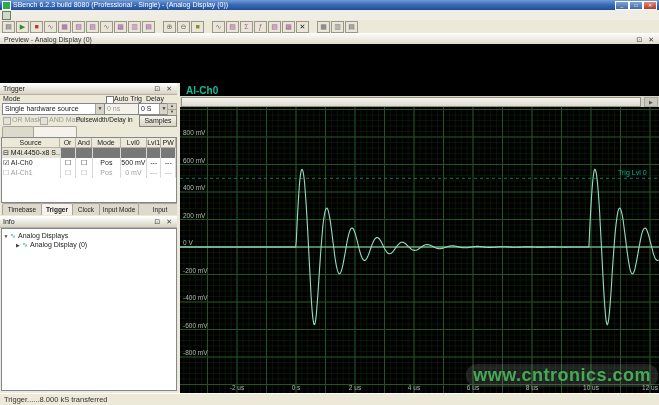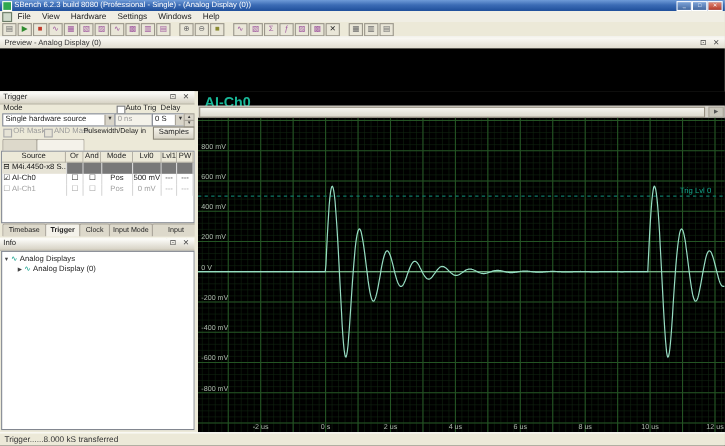--- a/index.html
+++ b/index.html
@@ -84,21 +84,21 @@
   #info-header{top:133px;}
   #info-tree{left:1px;top:145px;width:174px;height:161px;background:#fff;border:1px solid #828790;}
   .tree-row{position:relative;height:9px;line-height:9px;white-space:nowrap;}
   .tree-arrow{display:inline-block;width:8px;text-align:center;font-size:5px;color:#444;}
   .wave-ic{display:inline-block;color:#17a08c;font-size:7px;width:8px;}
   
   #splitter{left:177px;top:83px;width:3px;height:310px;background:#ece9d8;border-right:1px solid #b5b1a4;}
   
   #main-display{left:180px;top:83px;width:479px;height:310px;background:#000;}
   #channel-header{left:0;top:0;width:479px;height:13px;background:#000;border-bottom:1px solid #333;}
-  #channel-tab{left:6px;top:2px;color:#19b898;font-size:13px;font-weight:bold;}
+  #channel-tab{left:6px;top:2px;color:#19b898;font-size:10px;font-weight:bold;}
   #hscroll{left:0;top:13px;width:479px;height:11px;background:#d6d3ca;border-bottom:1px solid #555;}
   #hthumb{left:1px;top:1px;width:458px;height:8px;background:linear-gradient(#f6f5ef,#dcd9cd);
      border:1px solid #999284;}
   #hscroll-right{right:1px;top:1px;width:12px;height:8px;background:#cac7bc;border:1px solid #a9a499;
      font-size:5px;line-height:8px;text-align:center;color:#555;}
   #plot-wrap{left:0;top:24px;width:479px;height:286px;}
   #watermark{right:1px;bottom:6px;font-size:18px;font-weight:bold;letter-spacing:0.5px;
      color:rgba(72,190,92,0.88);background:rgba(190,195,190,0.16);border-radius:11px;padding:1px 7px;}
   
   #statusbar{left:0;top:393px;width:659px;height:12px;background:#ece9d8;border-top:1px solid #fff;
@@ -111,21 +111,20 @@
 <div id="titlebar" class="abs">
   <div id="app-icon" class="abs"></div>
   <div id="title-text" class="abs">SBench 6.2.3 build 8080 (Professional - Single) - (Analog Display (0))</div>
   <div id="btn-min" class="wbtn abs">_</div>
   <div id="btn-max" class="wbtn abs">□</div>
   <div id="btn-close" class="wbtn abs">✕</div>
 </div>
 
 <div id="menubar" class="abs">
   <div id="menu-sys-icon" class="abs"></div>
-  <div id="menu-items"><span class="menu-item">File</span><span class="menu-item">View</span><span class="menu-item">Hardware</span><span class="menu-item">Settings</span><span class="menu-item">Windows</span><span class="menu-item">Help</span></div>
 </div>
 
 <div id="toolbar" class="abs"><span class="tbtn" style="color: rgb(106, 106, 106);">▤</span><span class="tbtn" style="color: rgb(46, 139, 46);">▶</span><span class="tbtn" style="color: rgb(194, 58, 42);">■</span><span class="tbtn" style="color: rgb(160, 90, 160);">∿</span><span class="tbtn" style="color: rgb(160, 90, 160);">▦</span><span class="tbtn" style="color: rgb(160, 90, 160);">▧</span><span class="tbtn" style="color: rgb(160, 90, 160);">▨</span><span class="tbtn" style="color: rgb(160, 90, 160);">∿</span><span class="tbtn" style="color: rgb(160, 90, 160);">▩</span><span class="tbtn" style="color: rgb(160, 90, 160);">▥</span><span class="tbtn" style="color: rgb(160, 90, 160);">▤</span><span class="tbtn gap" style="color: rgb(106, 106, 106);">⊕</span><span class="tbtn" style="color: rgb(106, 106, 106);">⊖</span><span class="tbtn" style="color: rgb(138, 138, 48);">■</span><span class="tbtn gap" style="color: rgb(160, 90, 160);">∿</span><span class="tbtn" style="color: rgb(160, 90, 160);">▧</span><span class="tbtn" style="color: rgb(160, 90, 160);">Σ</span><span class="tbtn" style="color: rgb(160, 90, 160);">ƒ</span><span class="tbtn" style="color: rgb(160, 90, 160);">▨</span><span class="tbtn" style="color: rgb(160, 90, 160);">▩</span><span class="tbtn" style="color: rgb(34, 34, 34);">✕</span><span class="tbtn gap" style="color: rgb(106, 106, 106);">▦</span><span class="tbtn" style="color: rgb(106, 106, 106);">▥</span><span class="tbtn" style="color: rgb(106, 106, 106);">▤</span></div>
 
 <div id="preview-header" class="abs">
   <div id="preview-title" class="abs">Preview - Analog Display (0)</div>
   <div class="dock-icons abs"><span>⊡</span> <span>✕</span></div>
 </div>
 <div id="preview-area" class="abs"></div>
 
@@ -409,18 +408,19 @@
         <text x="234.0" y="283" text-anchor="middle" fill="#aeb9ae" font-size="6.5" font-family="Liberation Sans,sans-serif">4 us</text>
         <text x="293.0" y="283" text-anchor="middle" fill="#aeb9ae" font-size="6.5" font-family="Liberation Sans,sans-serif">6 us</text>
         <text x="352.0" y="283" text-anchor="middle" fill="#aeb9ae" font-size="6.5" font-family="Liberation Sans,sans-serif">8 us</text>
         <text x="411.0" y="283" text-anchor="middle" fill="#aeb9ae" font-size="6.5" font-family="Liberation Sans,sans-serif">10 us</text>
         <text x="470.0" y="283" text-anchor="middle" fill="#aeb9ae" font-size="6.5" font-family="Liberation Sans,sans-serif">12 us</text>
         <line x1="0" y1="71.3" x2="479" y2="71.3" stroke="#0f7a66" stroke-width="1" stroke-dasharray="3,3"></line>
         <text x="438" y="68.3" fill="#14a98e" font-size="7" font-family="Liberation Sans,sans-serif">Trig Lvl 0</text>
         <line x1="0" y1="140" x2="479" y2="140" stroke="#8fd0a4" stroke-width="1"></line>
         <path d="M0.1,140.0 L0.7,140.0 1.2,140.0 1.8,140.0 2.4,140.0 3.0,140.0 3.6,140.0 4.2,140.0 4.8,140.0 5.4,140.0 6.0,140.0 6.6,140.0 7.1,140.0 7.7,140.0 8.3,140.0 8.9,140.0 9.5,140.0 10.1,140.0 10.7,140.0 11.3,140.0 11.9,140.0 12.5,140.0 13.0,140.0 13.6,140.0 14.2,140.0 14.8,140.0 15.4,140.0 16.0,140.0 16.6,140.0 17.2,140.0 17.8,140.0 18.4,140.0 18.9,140.0 19.5,140.0 20.1,140.0 20.7,140.0 21.3,140.0 21.9,140.0 22.5,140.0 23.1,140.0 23.7,140.0 24.3,140.0 24.8,140.0 25.4,140.0 26.0,140.0 26.6,140.0 27.2,140.0 27.8,140.0 28.4,140.0 29.0,140.0 29.6,140.0 30.2,140.0 30.7,140.0 31.3,140.0 31.9,140.0 32.5,140.0 33.1,140.0 33.7,140.0 34.3,140.0 34.9,140.0 35.5,140.0 36.1,140.0 36.6,140.0 37.2,140.0 37.8,140.0 38.4,140.0 39.0,140.0 39.6,140.0 40.2,140.0 40.8,140.0 41.4,140.0 42.0,140.0 42.5,140.0 43.1,140.0 43.7,140.0 44.3,140.0 44.9,140.0 45.5,140.0 46.1,140.0 46.7,140.0 47.3,140.0 47.9,140.0 48.4,140.0 49.0,140.0 49.6,140.0 50.2,140.0 50.8,140.0 51.4,140.0 52.0,140.0 52.6,140.0 53.2,140.0 53.8,140.0 54.3,140.0 54.9,140.0 55.5,140.0 56.1,140.0 56.7,140.0 57.3,140.0 57.9,140.0 58.5,140.0 59.1,140.0 59.7,140.0 60.2,140.0 60.8,140.0 61.4,140.0 62.0,140.0 62.6,140.0 63.2,140.0 63.8,140.0 64.4,140.0 65.0,140.0 65.6,140.0 66.1,140.0 66.7,140.0 67.3,140.0 67.9,140.0 68.5,140.0 69.1,140.0 69.7,140.0 70.3,140.0 70.9,140.0 71.5,140.0 72.0,140.0 72.6,140.0 73.2,140.0 73.8,140.0 74.4,140.0 75.0,140.0 75.6,140.0 76.2,140.0 76.8,140.0 77.4,140.0 77.9,140.0 78.5,140.0 79.1,140.0 79.7,140.0 80.3,140.0 80.9,140.0 81.5,140.0 82.1,140.0 82.7,140.0 83.3,140.0 83.8,140.0 84.4,140.0 85.0,140.0 85.6,140.0 86.2,140.0 86.8,140.0 87.4,140.0 88.0,140.0 88.6,140.0 89.2,140.0 89.7,140.0 90.3,140.0 90.9,140.0 91.5,140.0 92.1,140.0 92.7,140.0 93.3,140.0 93.9,140.0 94.5,140.0 95.1,140.0 95.6,140.0 96.2,140.0 96.8,140.0 97.4,140.0 98.0,140.0 98.6,140.0 99.2,140.0 99.8,140.0 100.4,140.0 101.0,140.0 101.5,140.0 102.1,140.0 102.7,140.0 103.3,140.0 103.9,140.0 104.5,140.0 105.1,140.0 105.7,140.0 106.3,140.0 106.9,140.0 107.4,140.0 108.0,140.0 108.6,140.0 109.2,140.0 109.8,140.0 110.4,140.0 111.0,140.0 111.6,140.0 112.2,140.0 112.8,140.0 113.3,140.0 113.9,140.0 114.5,140.0 115.1,140.0 115.7,140.0 116.3,133.4 116.9,120.8 117.5,108.9 118.1,98.1 118.7,88.5 119.2,80.2 119.8,73.4 120.4,68.3 121.0,64.7 121.6,62.7 122.2,62.4 122.8,63.6 123.4,66.3 124.0,70.5 124.6,76.0 125.1,82.8 125.7,90.7 126.3,99.6 126.9,109.5 127.5,120.1 128.1,131.3 128.7,142.9 129.3,154.6 129.9,166.2 130.5,177.3 131.0,187.6 131.6,196.8 132.2,204.6 132.8,210.7 133.4,215.0 134.0,217.3 134.6,217.5 135.2,215.7 135.8,212.1 136.4,206.9 136.9,200.2 137.5,192.5 138.1,184.0 138.7,175.0 139.3,165.9 139.9,156.9 140.5,148.2 141.1,140.0 141.7,132.4 142.3,125.6 142.8,119.6 143.4,114.3 144.0,110.0 144.6,106.5 145.2,103.9 145.8,102.2 146.4,101.3 147.0,101.2 147.6,102.0 148.2,103.4 148.7,105.6 149.3,108.5 149.9,111.9 150.5,115.7 151.1,120.0 151.7,124.5 152.3,129.3 152.9,134.1 153.5,138.8 154.1,143.5 154.6,147.9 155.2,152.0 155.8,155.7 156.4,159.0 157.0,161.7 157.6,163.9 158.2,165.5 158.8,166.4 159.4,166.8 160.0,166.6 160.5,165.8 161.1,164.5 161.7,162.7 162.3,160.4 162.9,157.8 163.5,154.9 164.1,151.7 164.7,148.4 165.3,145.1 165.9,141.7 166.4,138.4 167.0,135.2 167.6,132.2 168.2,129.5 168.8,127.1 169.4,125.1 170.0,123.5 170.6,122.2 171.2,121.4 171.8,121.0 172.3,121.1 172.9,121.5 173.5,122.4 174.1,123.6 174.7,125.1 175.3,126.9 175.9,128.9 176.5,131.1 177.1,133.4 177.7,135.8 178.2,138.2 178.8,140.6 179.4,142.9 180.0,145.0 180.6,147.0 181.2,148.7 181.8,150.2 182.4,151.4 183.0,152.4 183.6,153.0 184.1,153.4 184.7,153.4 185.3,153.2 185.9,152.6 186.5,151.9 187.1,150.8 187.7,149.6 188.3,148.2 188.9,146.7 189.5,145.1 190.0,143.4 190.6,141.7 191.2,140.0 191.8,138.4 192.4,136.8 193.0,135.4 193.6,134.1 194.2,133.0 194.8,132.1 195.4,131.4 195.9,130.9 196.5,130.6 197.1,130.5 197.7,130.6 198.3,130.9 198.9,131.5 199.5,132.1 200.1,133.0 200.7,133.9 201.3,135.0 201.8,136.1 202.4,137.3 203.0,138.5 203.6,139.7 204.2,140.9 204.8,142.0 205.4,143.0 206.0,143.9 206.6,144.8 207.2,145.4 207.7,146.0 208.3,146.4 208.9,146.6 209.5,146.7 210.1,146.7 210.7,146.5 211.3,146.2 211.9,145.7 212.5,145.1 213.1,144.5 213.6,143.7 214.2,142.9 214.8,142.1 215.4,141.3 216.0,140.4 216.6,139.6 217.2,138.8 217.8,138.0 218.4,137.4 219.0,136.8 219.5,136.3 220.1,135.8 220.7,135.5 221.3,135.3 221.9,135.2 222.5,135.3 223.1,135.4 223.7,135.6 224.3,135.9 224.9,136.3 225.4,136.7 226.0,137.2 226.6,137.8 227.2,138.4 227.8,139.0 228.4,139.6 229.0,140.1 229.6,140.7 230.2,141.3 230.8,141.7 231.3,142.2 231.9,142.6 232.5,142.9 233.1,143.1 233.7,143.3 234.3,143.4 234.9,143.4 235.5,143.3 236.1,143.2 236.7,143.0 237.2,142.7 237.8,142.4 238.4,142.1 239.0,141.7 239.6,141.3 240.2,140.8 240.8,140.4 241.4,140.0 242.0,139.6 242.6,139.2 243.1,138.8 243.7,138.5 244.3,138.2 244.9,138.0 245.5,137.8 246.1,137.7 246.7,137.6 247.3,137.6 247.9,137.6 248.5,137.7 249.0,137.9 249.6,138.0 250.2,138.2 250.8,138.5 251.4,138.7 252.0,139.0 252.6,139.3 253.2,139.6 253.8,139.9 254.4,140.2 254.9,140.5 255.5,140.8 256.1,141.0 256.7,141.2 257.3,141.4 257.9,141.5 258.5,141.6 259.1,141.7 259.7,141.7 260.3,141.7 260.8,141.6 261.4,141.5 262.0,141.4 262.6,141.3 263.2,141.1 263.8,140.9 264.4,140.7 265.0,140.5 265.6,140.3 266.2,140.1 266.7,139.9 267.3,139.7 267.9,139.5 268.5,139.3 269.1,139.2 269.7,139.1 270.3,139.0 270.9,138.9 271.5,138.8 272.1,138.8 272.6,138.8 273.2,138.8 273.8,138.9 274.4,139.0 275.0,139.1 275.6,139.2 276.2,139.3 276.8,139.4 277.4,139.6 278.0,139.7 278.5,139.9 279.1,140.0 279.7,140.2 280.3,140.3 280.9,140.4 281.5,140.5 282.1,140.6 282.7,140.7 283.3,140.8 283.9,140.8 284.4,140.8 285.0,140.8 285.6,140.8 286.2,140.8 286.8,140.7 287.4,140.7 288.0,140.6 288.6,140.5 289.2,140.4 289.8,140.3 290.3,140.2 290.9,140.1 291.5,140.0 292.1,139.9 292.7,139.8 293.3,139.7 293.9,139.6 294.5,139.6 295.1,139.5 295.7,139.5 296.2,139.4 296.8,139.4 297.4,139.4 298.0,139.4 298.6,139.4 299.2,139.5 299.8,139.5 300.4,139.6 301.0,139.6 301.6,139.7 302.1,139.8 302.7,139.8 303.3,139.9 303.9,140.0 304.5,140.1 305.1,140.1 305.7,140.2 306.3,140.2 306.9,140.3 307.5,140.3 308.0,140.4 308.6,140.4 309.2,140.4 309.8,140.4 310.4,140.4 311.0,140.4 311.6,140.4 312.2,140.4 312.8,140.3 313.4,140.3 313.9,140.2 314.5,140.2 315.1,140.1 315.7,140.1 316.3,140.0 316.9,140.0 317.5,139.9 318.1,139.9 318.7,139.8 319.3,139.8 319.8,139.8 320.4,139.7 321.0,139.7 321.6,139.7 322.2,139.7 322.8,139.7 323.4,139.7 324.0,139.7 324.6,139.7 325.2,139.8 325.7,139.8 326.3,139.8 326.9,139.9 327.5,139.9 328.1,139.9 328.7,140.0 329.3,140.0 329.9,140.0 330.5,140.1 331.1,140.1 331.6,140.1 332.2,140.2 332.8,140.2 333.4,140.2 334.0,140.2 334.6,140.2 335.2,140.2 335.8,140.2 336.4,140.2 337.0,140.2 337.5,140.2 338.1,140.2 338.7,140.1 339.3,140.1 339.9,140.1 340.5,140.1 341.1,140.0 341.7,140.0 342.3,140.0 342.9,139.9 343.4,139.9 344.0,139.9 344.6,139.9 345.2,139.9 345.8,139.9 346.4,139.9 347.0,139.9 347.6,139.8 348.2,139.9 348.8,139.9 349.3,139.9 349.9,139.9 350.5,139.9 351.1,139.9 351.7,139.9 352.3,139.9 352.9,140.0 353.5,140.0 354.1,140.0 354.7,140.0 355.2,140.0 355.8,140.0 356.4,140.1 357.0,140.1 357.6,140.1 358.2,140.1 358.8,140.1 359.4,140.1 360.0,140.1 360.6,140.1 361.1,140.1 361.7,140.1 362.3,140.1 362.9,140.1 363.5,140.1 364.1,140.1 364.7,140.0 365.3,140.0 365.9,140.0 366.5,140.0 367.0,140.0 367.6,140.0 368.2,140.0 368.8,140.0 369.4,139.9 370.0,139.9 370.6,139.9 371.2,139.9 371.8,139.9 372.4,139.9 372.9,139.9 373.5,139.9 374.1,139.9 374.7,139.9 375.3,139.9 375.9,139.9 376.5,140.0 377.1,140.0 377.7,140.0 378.3,140.0 378.8,140.0 379.4,140.0 380.0,140.0 380.6,140.0 381.2,140.0 381.8,140.0 382.4,140.0 383.0,140.0 383.6,140.0 384.2,140.1 384.7,140.1 385.3,140.1 385.9,140.1 386.5,140.1 387.1,140.0 387.7,140.0 388.3,140.0 388.9,140.0 389.5,140.0 390.1,140.0 390.6,140.0 391.2,140.0 391.8,140.0 392.4,140.0 393.0,140.0 393.6,140.0 394.2,140.0 394.8,140.0 395.4,140.0 396.0,140.0 396.5,140.0 397.1,140.0 397.7,140.0 398.3,140.0 398.9,140.0 399.5,140.0 400.1,140.0 400.7,140.0 401.3,140.0 401.9,140.0 402.4,140.0 403.0,140.0 403.6,140.0 404.2,140.0 404.8,140.0 405.4,140.0 406.0,140.0 406.6,140.0 407.2,140.0 407.8,140.0 408.3,140.0 408.9,140.0 409.5,127.1 410.1,114.8 410.7,103.4 411.3,93.1 411.9,84.2 412.5,76.7 413.1,70.7 413.7,66.3 414.2,63.5 414.8,62.3 415.4,62.8 416.0,64.8 416.6,68.2 417.2,73.1 417.8,79.2 418.4,86.6 419.0,95.0 419.6,104.5 420.1,114.7 420.7,125.7 421.3,137.1 421.9,148.8 422.5,160.4 423.1,171.8 423.7,182.5 424.3,192.3 424.9,200.9 425.5,207.9 426.0,213.1 426.6,216.4 427.2,217.6 427.8,216.8 428.4,214.1 429.0,209.7 429.6,203.7 430.2,196.4 430.8,188.3 431.4,179.5 431.9,170.5 432.5,161.4 433.1,152.5 433.7,144.0 434.3,136.1 434.9,128.9 435.5,122.5 436.1,116.9 436.7,112.1 437.3,108.2 437.8,105.1 438.4,102.9 439.0,101.6 439.6,101.2 440.2,101.5 440.8,102.6 441.4,104.5 442.0,107.0 442.6,110.1 443.2,113.7 443.7,117.8 444.3,122.2 444.9,126.9 445.5,131.6 446.1,136.4 446.7,141.2 447.3,145.7 447.9,150.0 448.5,153.9 449.1,157.4 449.6,160.4 450.2,162.8 450.8,164.7 451.4,166.0 452.0,166.7 452.6,166.8 453.2,166.3 453.8,165.2 454.4,163.7 455.0,161.6 455.5,159.2 456.1,156.4 456.7,153.4 457.3,150.1 457.9,146.8 458.5,143.4 459.1,140.0 459.7,136.8 460.3,133.7 460.9,130.8 461.4,128.3 462.0,126.1 462.6,124.2 463.2,122.8 463.8,121.8 464.4,121.2 465.0,121.0 465.6,121.3 466.2,121.9 466.8,122.9 467.3,124.3 467.9,126.0 468.5,127.9 469.1,130.0 469.7,132.3 470.3,134.6 470.9,137.0 471.5,139.4 472.1,141.7 472.7,143.9 473.2,146.0 473.8,147.9 474.4,149.5 475.0,150.9 475.6,152.0 476.2,152.8 476.8,153.2 477.4,153.4 478.0,153.3 478.6,152.9 " fill="none" stroke="#96dcc2" stroke-width="1.1"></path>
       </svg>
+    <div id="watermark" class="abs">www.cntronics.com</div>
   </div>
 </div>
 
 <div id="statusbar" class="abs">
   <div id="status-text" class="abs">Trigger......8.000 kS transferred</div>
 </div>
 
 </body></html>

